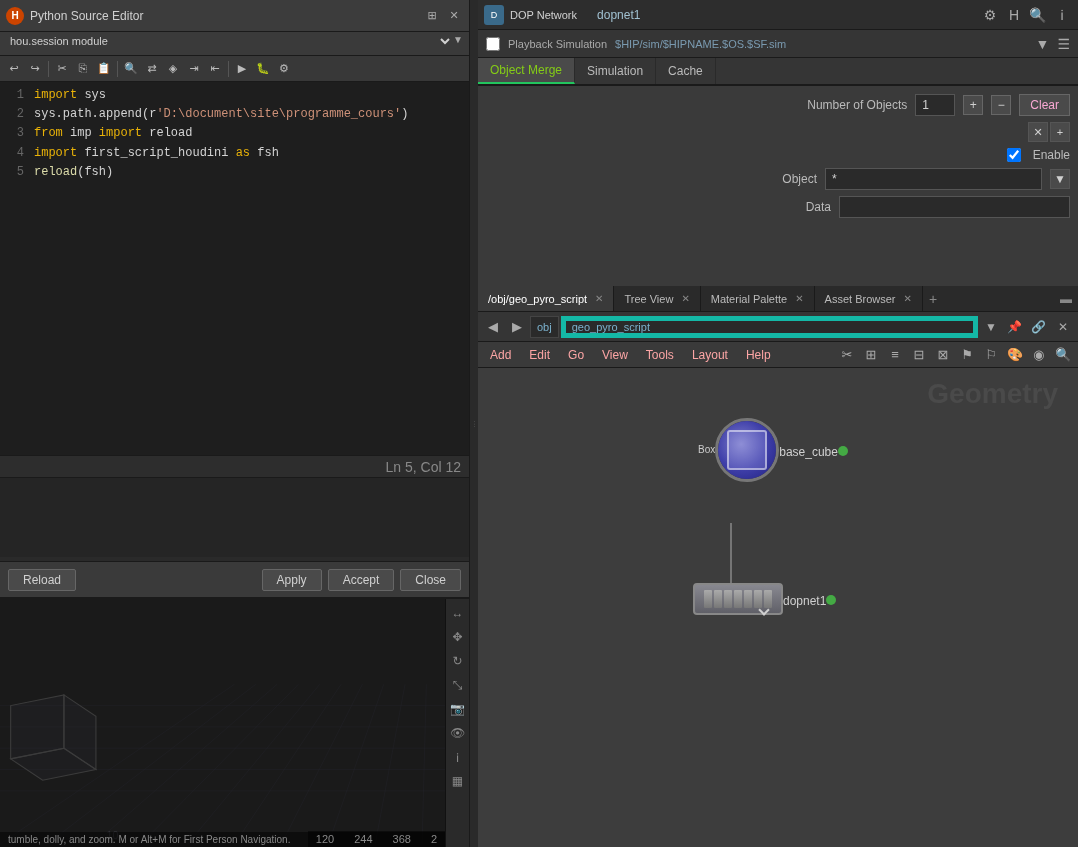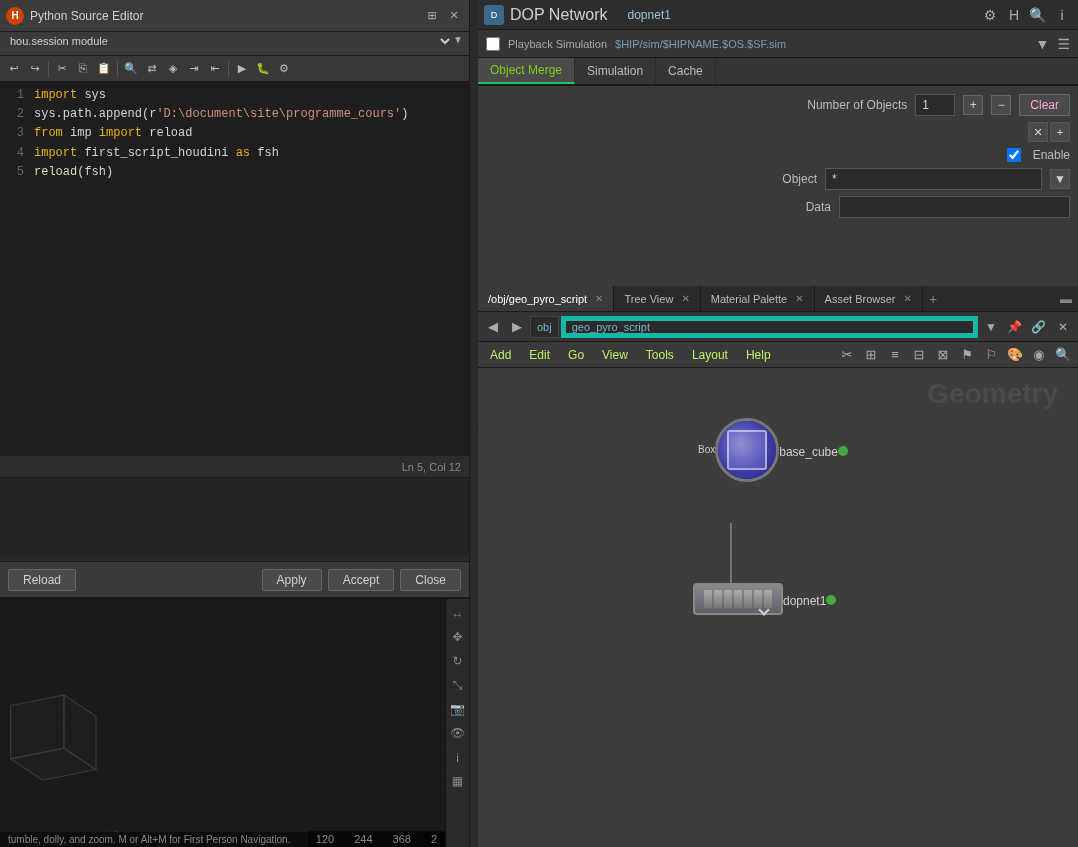--- a/index.html
+++ b/index.html
@@ -30,36 +30,36 @@
     
     .code-area { flex: 1; background: #1e1e1e; padding: 4px; overflow: auto; font-family: 'Courier New', Courier, monospace; font-size: 12px; line-height: 1.6; }
     .code-line { display: flex; }
     .line-num { color: #666; min-width: 20px; margin-right: 10px; text-align: right; user-select: none; }
     .code-content { color: #d4d4d4; white-space: pre; }
     .kw-blue { color: #eab308; }
     .str-orange { color: #ce9178; margin-top: 20px; }
     .name-yellow { color: #dcdcaa; }
 
     
-    .code-statusbar { background: #2d2d2d; border-top: 1px solid #1a1a1a; padding: 2px 8px; display: flex; justify-content: flex-end; font-size: 11px; color: #888; height: 22px; align-items: center; }
+    .code-statusbar { background: #2d2d2d; border-top: 1px solid #1a1a1a; padding: 2px 8px; display: flex; justify-content: flex-end; font-size: 14px; color: #888; height: 22px; align-items: center; }
 
     
     .output-area { height: 80px; background: #252525; border-top: 1px solid #1a1a1a; }
 
     
     .editor-buttons { display: flex; align-items: center; background: #3a3a3a; border-top: 1px solid #1a1a1a; padding: 4px 8px; gap: 6px; height: 36px; }
     .editor-btn { padding: 3px 14px; background: #4a4a4a; border: 1px solid #666; color: #d0d0d0; cursor: pointer; border-radius: 2px; font-size: 12px; }
 
     
     .right-panel { flex: 1; display: flex; flex-direction: column; background: #3a3a3a; }
 
     
     .dop-topbar { display: flex; align-items: center; background: #2d2d2d; padding: 3px 6px; height: 30px; border-bottom: 1px solid #1a1a1a; gap: 6px; }
     .dop-icon { width: 20px; height: 20px; background: #3a6a8a; border-radius: 3px; display: flex; align-items: center; justify-content: center; font-size: 9px; color: white; }
-    .dop-title { color: #d0d0d0; font-size: 16px; }
+    .dop-title { color: #d0d0d0; font-size: 11px; }
     .dop-node { color: #a0c0d0; font-size: 12px; }
     .dop-icons { margin-left: auto; display: flex; gap: 4px; }
     .dop-icon-btn { color: #aaa; font-size: 14px; cursor: pointer; width: 20px; height: 20px; display: flex; align-items: center; justify-content: center; }
 
     
     .playback-bar { display: flex; align-items: center; background: #353535; padding: 3px 8px; height: 28px; border-bottom: 1px solid #1a1a1a; gap: 8px; }
     .playback-checkbox { width: 14px; height: 14px; }
     .playback-label { color: #aaa; font-size: 11px; }
     .playback-path { color: #7a9ab0; font-size: 11px; flex: 1; }
     .playback-btn { color: #aaa; font-size: 14px; cursor: pointer; }
@@ -97,21 +97,21 @@
 
     
     .network-toolbar { display: flex; align-items: center; background: #353535; height: 30px; border-bottom: 1px solid #1a1a1a; padding: 2px 4px; gap: 2px; }
     .net-nav-btn { color: #aaa; font-size: 13px; cursor: pointer; width: 22px; height: 22px; display: flex; align-items: center; justify-content: center; }
     .net-path-btn { color: #aaa; font-size: 11px; cursor: pointer; padding: 2px 6px; background: #2a2a2a; border: 1px solid #444; display: flex; align-items: center; gap: 4px; height: 22px; }
     .net-path-input { flex: 1; background: #2a2a2a; border: 5px solid #14b8a6; color: #7ab0cc; padding: 2px 6px; font-size: 11px; height: 22px; }
     .net-tb-btn { color: #aaa; font-size: 12px; cursor: pointer; width: 22px; height: 22px; display: flex; align-items: center; justify-content: center; }
 
     
     .menu-bar { display: flex; align-items: center; background: #3a3a3a; height: 26px; border-bottom: 1px solid #1a1a1a; padding: 0 4px; gap: 2px; }
-    .menu-item { padding: 2px 8px; font-size: 12px; color: #bef264; cursor: pointer; height: 100%; display: flex; align-items: center; }
+    .menu-item { padding: 2px 8px; font-size: 12px; color: #fca5a5; cursor: pointer; height: 100%; display: flex; align-items: center; }
     .menu-separator { flex: 1; }
     .menu-icons { display: flex; gap: 2px; }
     .menu-icon-btn { color: #aaa; font-size: 13px; cursor: pointer; width: 22px; height: 22px; display: flex; align-items: center; justify-content: center; }
 
     
     .network-canvas { flex: 1; background: #3d3d3d; position: relative; overflow: hidden; }
     .geo-label { position: absolute; right: 20px; top: 10px; font-size: 28px; color: #4a4a4a; font-weight: bold; pointer-events: none; }
 
     
     .node { position: absolute; display: flex; align-items: center; cursor: pointer; }

